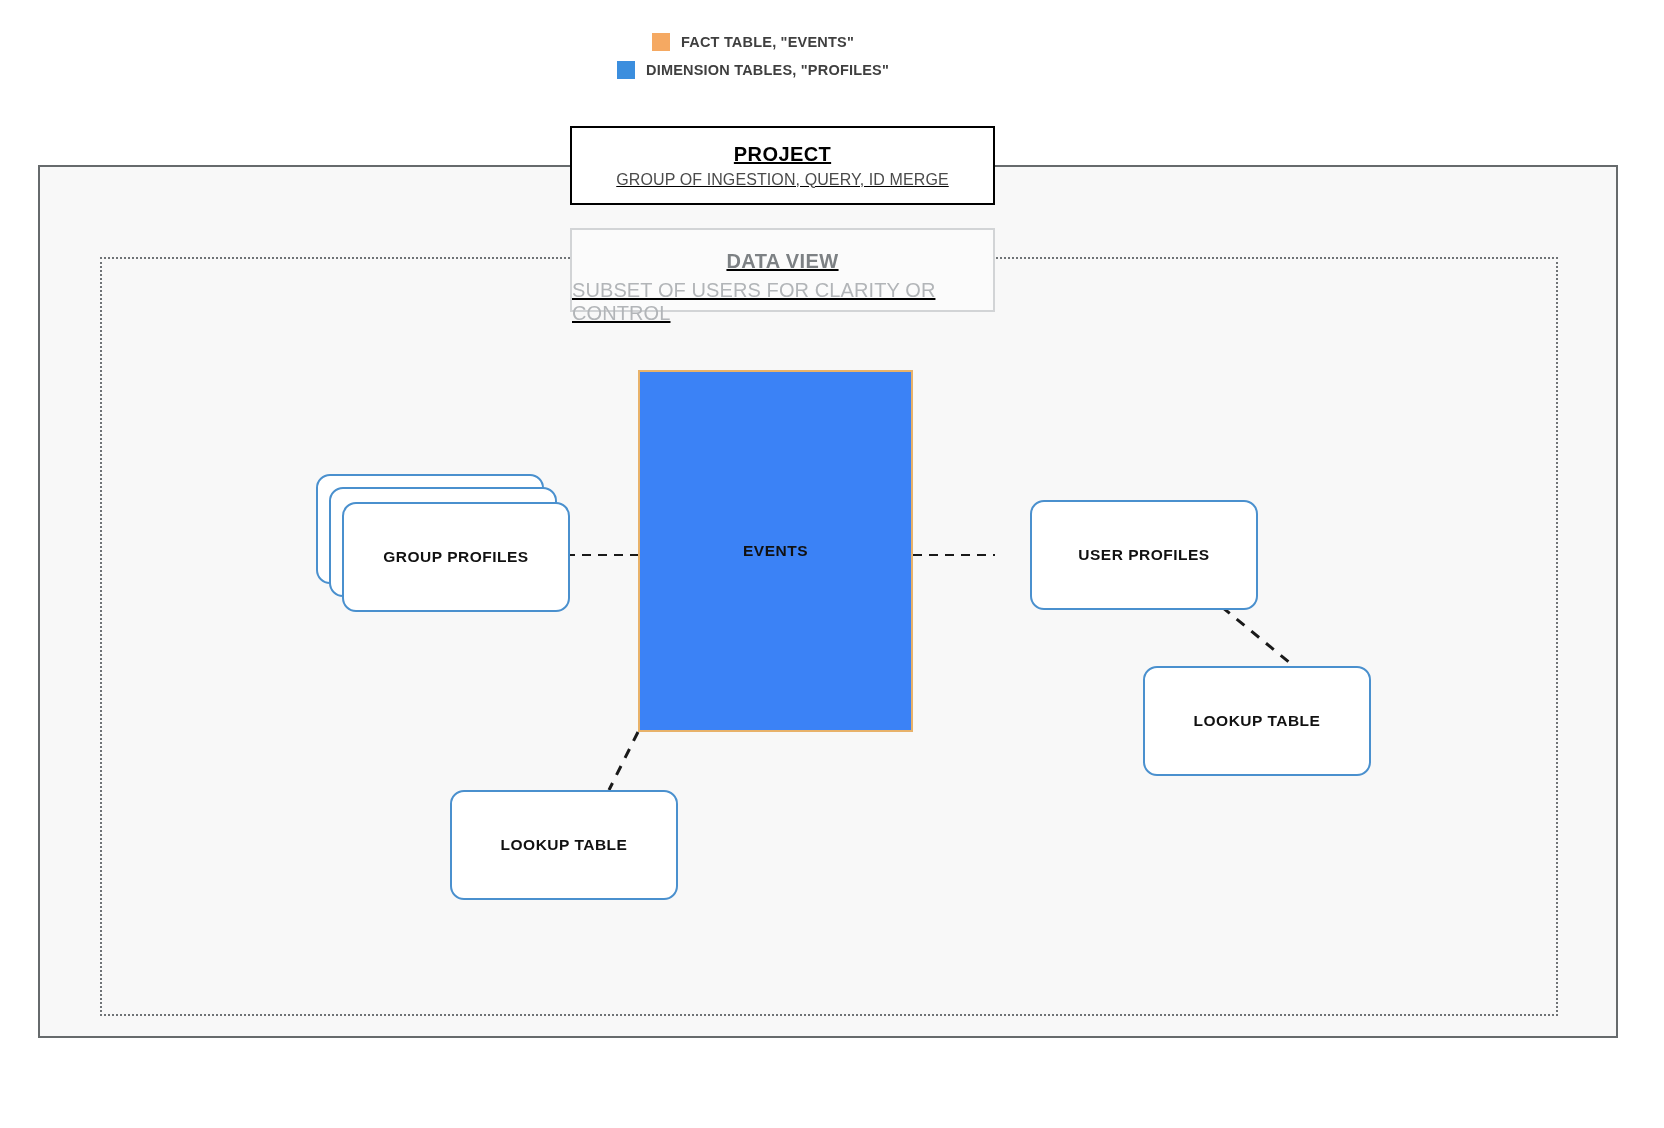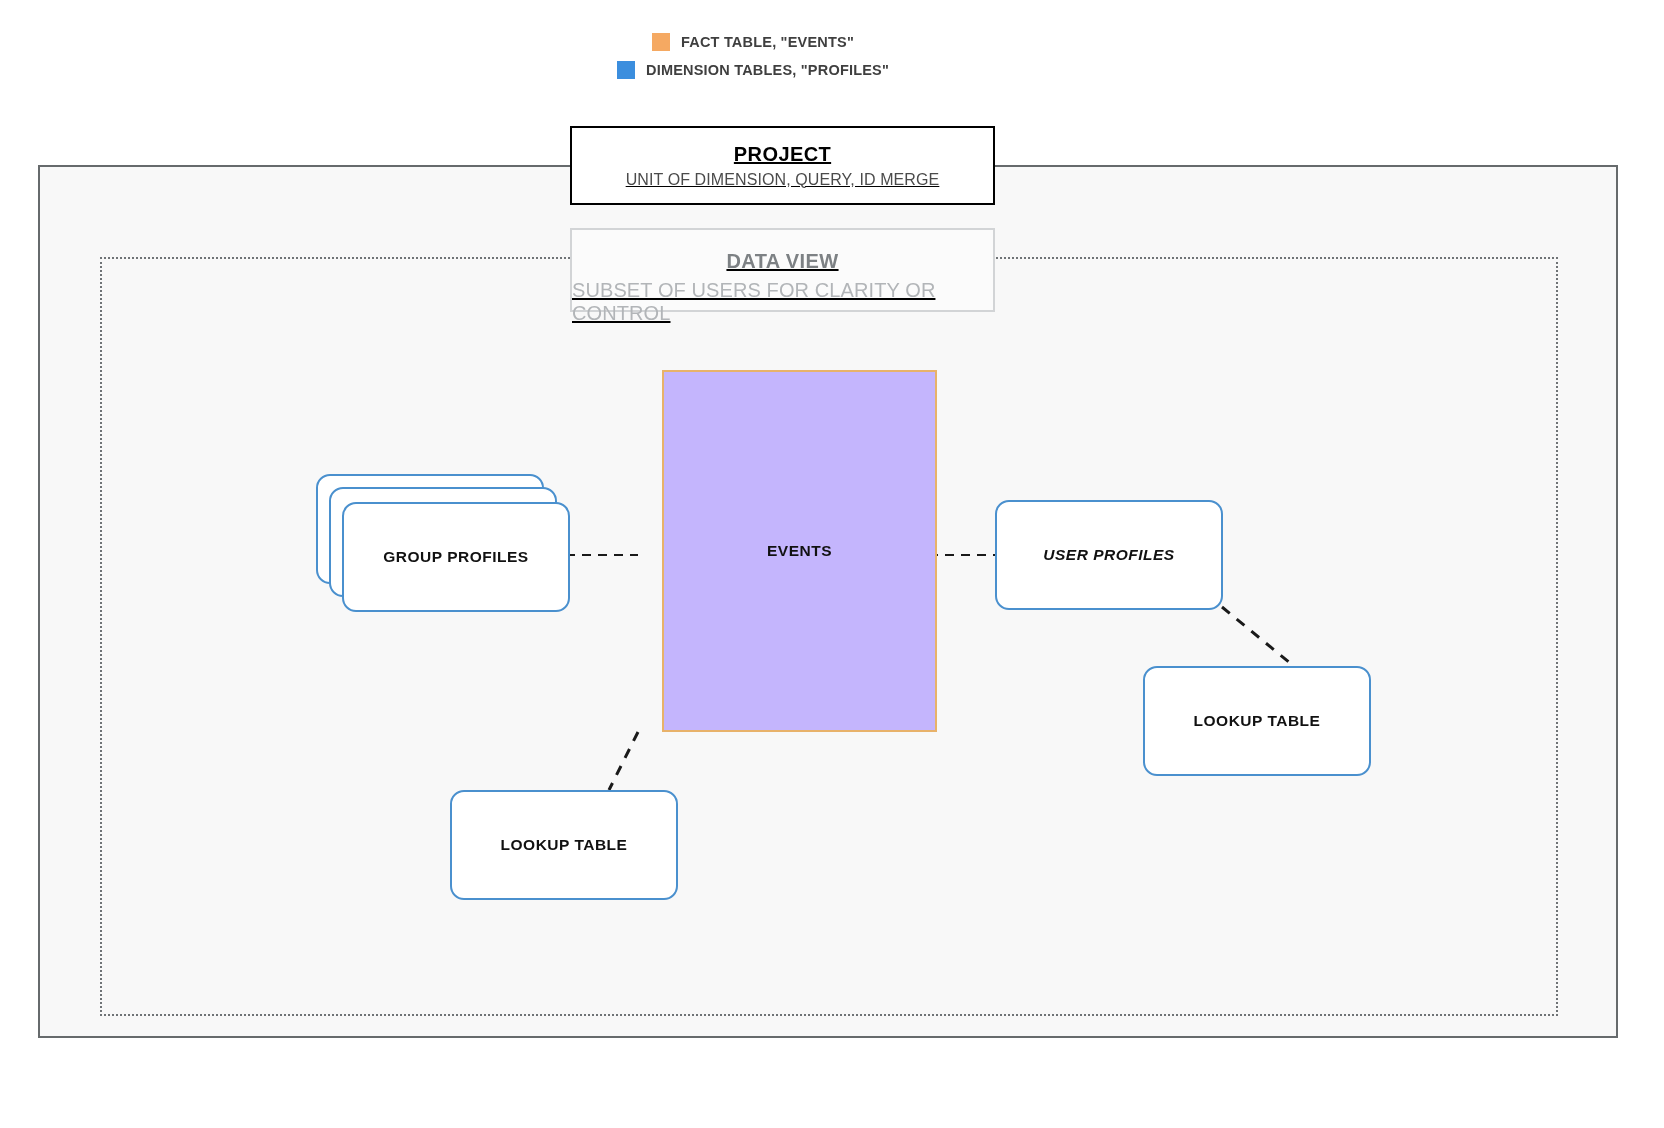--- a/index.html
+++ b/index.html
@@ -133,27 +133,27 @@
     position: absolute;
     left: 0; top: 0;
     width: 1664px;
     height: 1128px;
     pointer-events: none;
   }
 
   
   #events-box {
     position: absolute;
-    left: 662px;
+    left: 638px;
     top: 370px;
     width: 275px;
     height: 362px;
     box-sizing: border-box;
     border: 2px solid #e8b26a;
-    background: #c4b5fd;
+    background: #3b82f6;
     display: flex;
     align-items: center;
     justify-content: center;
   }
   #events-box .node-label {
     font-size: 15.5px;
     font-weight: bold;
     color: #111111;
     letter-spacing: 0.5px;
   }
@@ -188,25 +188,24 @@
   #group-profiles-stack .card {
     left: 0; top: 0;
     width: 228px;
     height: 110px;
   }
   #gp-card-3 { transform: translate(0px, 0px); z-index: 1; }
   #gp-card-2 { transform: translate(13px, 13px); z-index: 2; }
   #gp-card-1 { transform: translate(26px, 28px); z-index: 3; }
 
   #user-profiles-card {
-    left: 995px;
+    left: 1030px;
     top: 500px;
     width: 228px;
     height: 110px;
-    font-style: italic;
   }
   #lookup-table-left-card {
     left: 450px;
     top: 790px;
     width: 228px;
     height: 110px;
   }
   #lookup-table-right-card {
     left: 1143px;
     top: 666px;
@@ -240,21 +239,21 @@
 
     <line x1="913" y1="555" x2="995" y2="555" stroke="#1a1a1a" stroke-width="2.2" stroke-dasharray="9 7"></line>
 
     <line x1="638" y1="732" x2="609" y2="790" stroke="#1a1a1a" stroke-width="3" stroke-dasharray="10 9"></line>
 
     <line x1="1222" y1="607" x2="1335" y2="700" stroke="#1a1a1a" stroke-width="3" stroke-dasharray="10 9"></line>
   </svg>
 
   <div id="project-box" class="header-box">
     <div class="box-title">PROJECT</div>
-    <div class="box-sub">UNIT OF DIMENSION, QUERY, ID MERGE</div>
+    <div class="box-sub">GROUP OF INGESTION, QUERY, ID MERGE</div>
   </div>
 
   <div id="dataview-box" class="header-box">
     <div class="box-title">DATA VIEW</div>
     <div class="box-sub">SUBSET OF USERS FOR CLARITY OR CONTROL</div>
   </div>
 
   <div id="events-box">
     <span class="node-label">EVENTS</span>
   </div>

